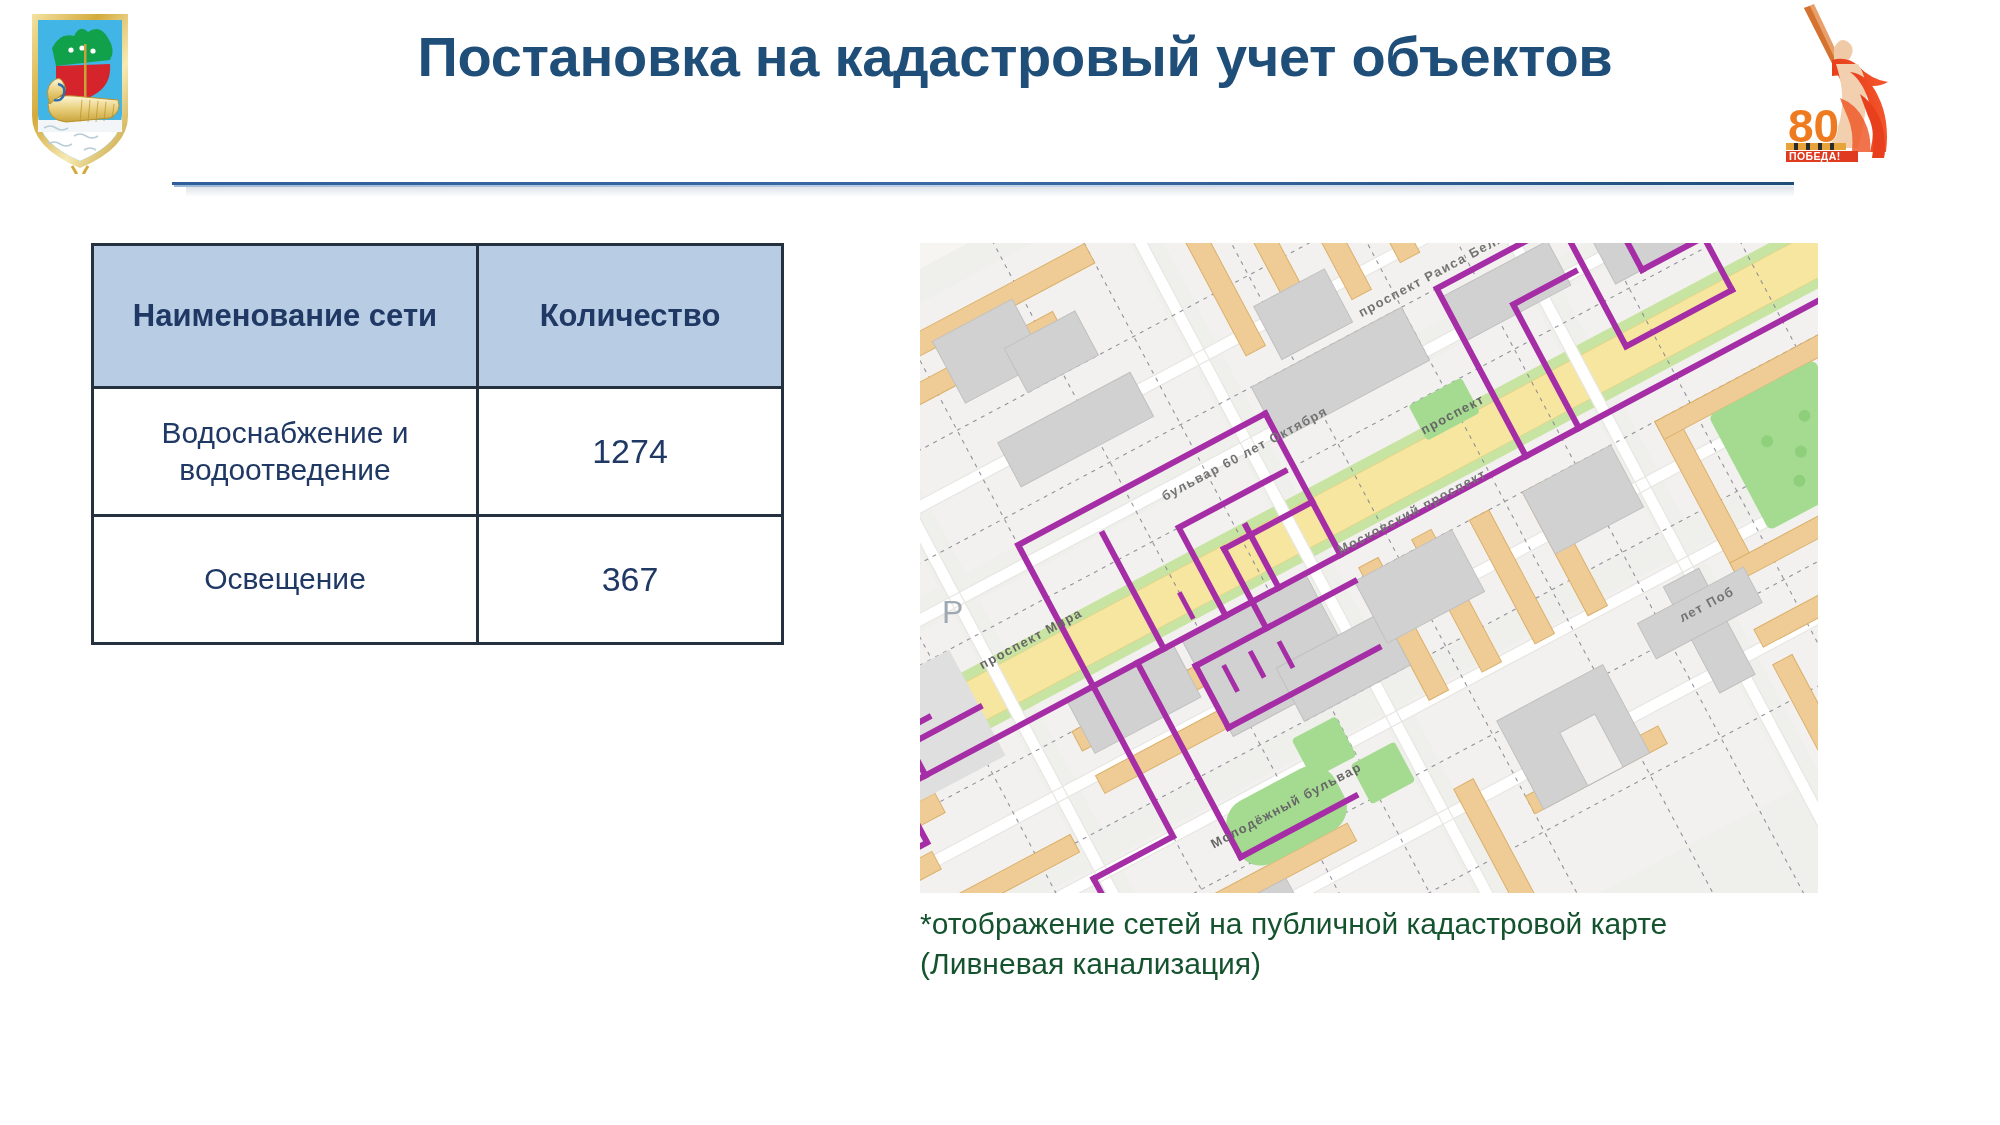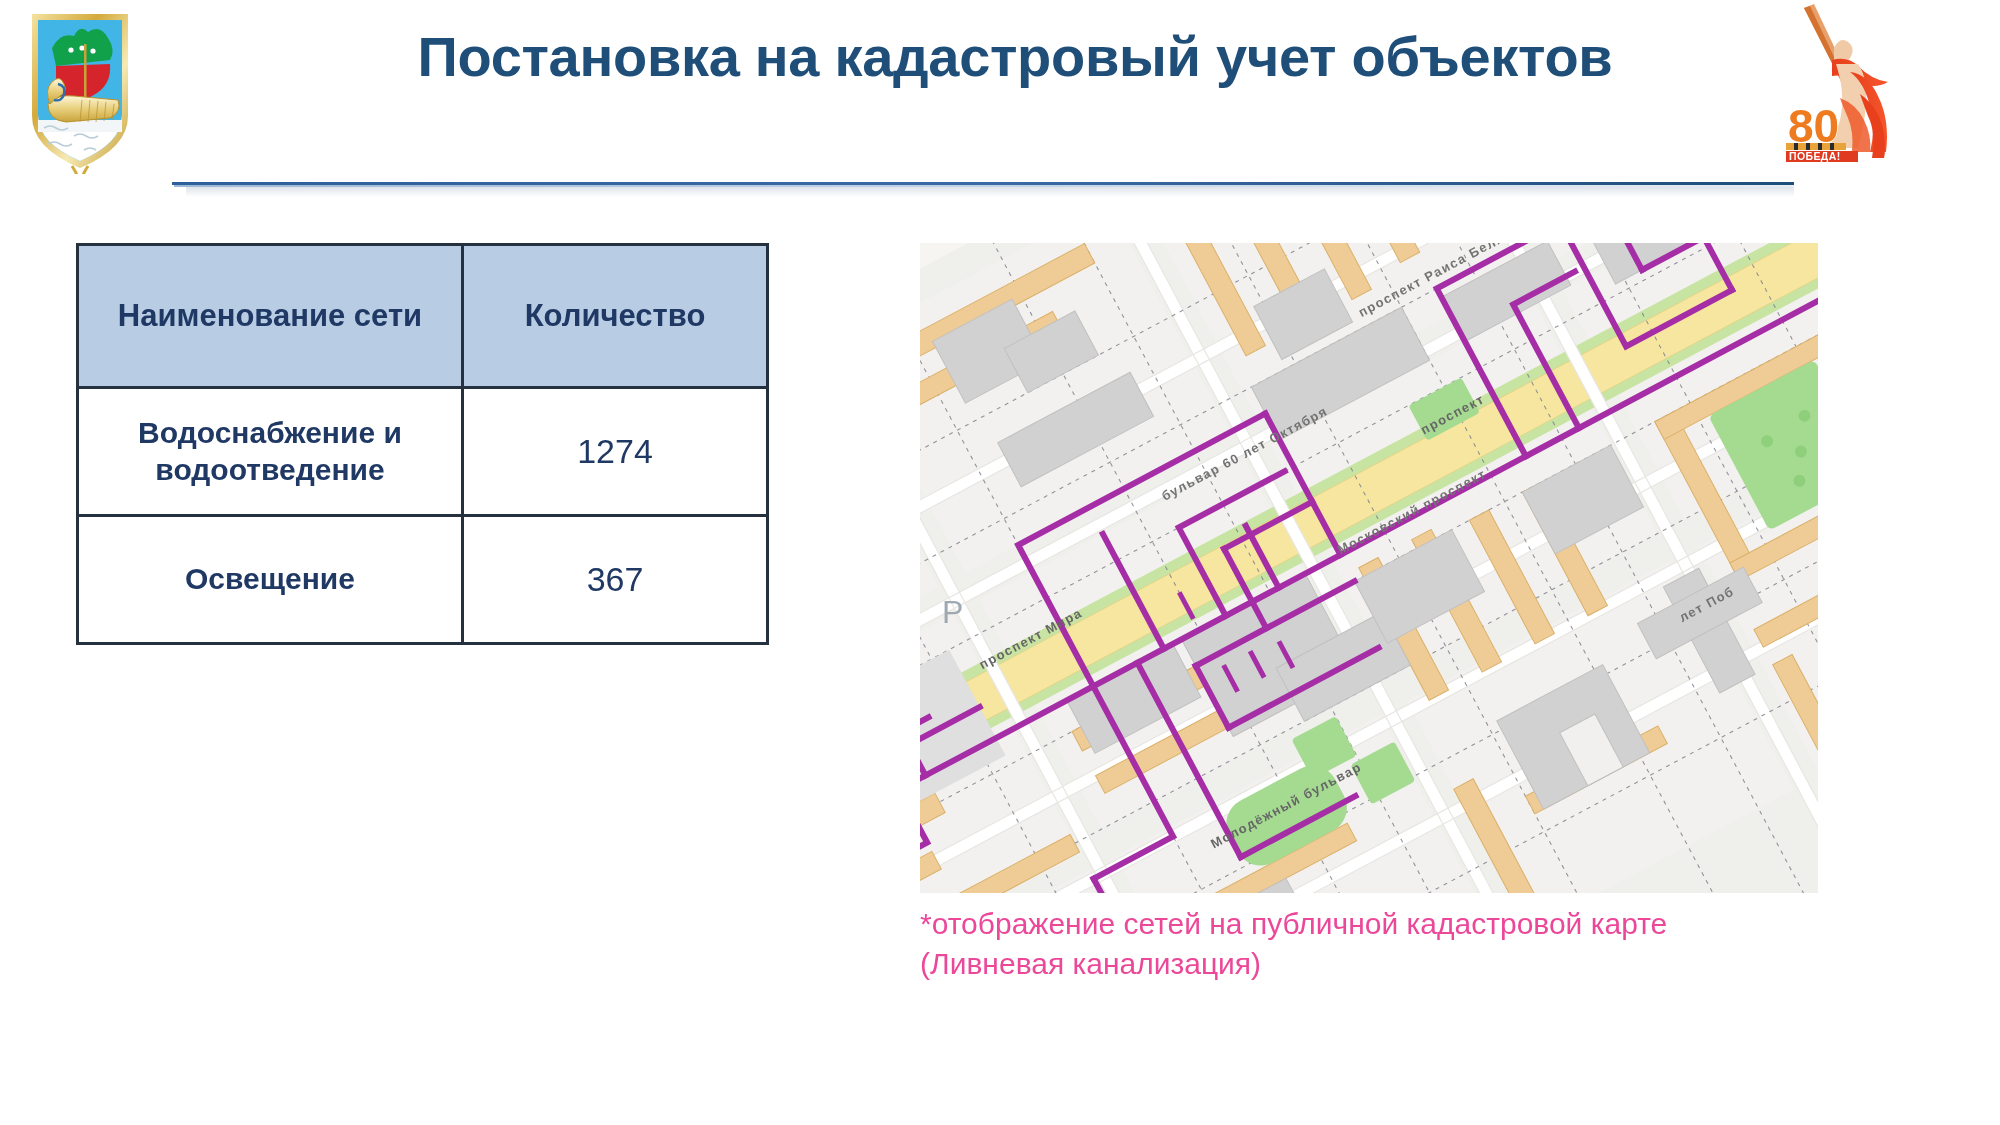--- a/index.html
+++ b/index.html
@@ -71,21 +71,21 @@
     position: absolute;
     left: 14px; top: 5px;
     width: calc(100% - 14px);
     height: 10px;
     background: linear-gradient(to bottom, rgba(150,165,185,0.30), rgba(255,255,255,0));
   }
 
   
   #net-table {
     position: absolute;
-    left: 76px;
+    left: 91px;
     top: 243px;
     width: 690px;
     border-collapse: collapse;
     table-layout: fixed;
   }
   #net-table td, #net-table th {
     border: 3px solid #26313f;
     color: #1f3864;
     text-align: center;
     vertical-align: middle;
@@ -95,21 +95,21 @@
   #net-table thead th {
     background: #b8cce4;
     font-weight: bold;
     font-size: 31px;
     height: 140px;
     line-height: 1.2;
   }
   #net-table tbody td {
     background: #ffffff;
     height: 125px;
-    font-weight: bold;
+    font-weight: normal;
     line-height: 1.22;
   }
   #net-table tbody td.count {
     font-weight: normal;
     font-size: 34px;
   }
   #net-table tbody tr.total-row td.label {
     font-weight: bold;
   }
   #net-table tbody tr.total-row td.count {
@@ -132,21 +132,21 @@
     inset: 0;
     overflow: hidden;
     background: #f5f4f1;
   }
   #map-canvas svg { display: block; }
   #map-caption {
     position: absolute;
     left: 920px;
     top: 904px;
     width: 930px;
-    color: #ec4899;
+    color: #14532d;
     font-size: 30px;
     line-height: 1.34;
   }
   #map-caption .cap-line { display: block; }
 
   
   .emblem-svg { display: block; width: 100%; height: 100%; }
 </style>
 </head>
 <body>

